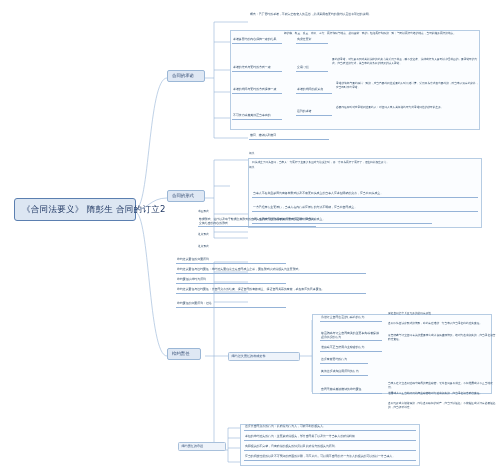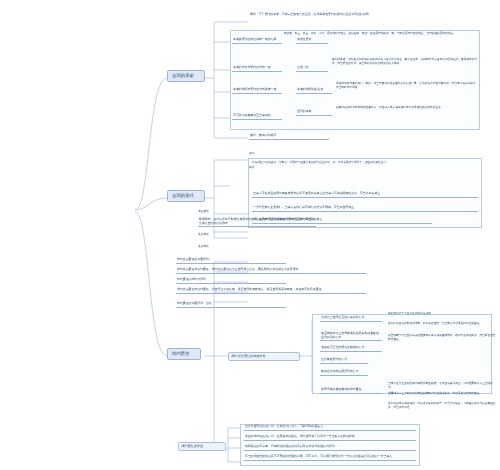--- a/index.html
+++ b/index.html
@@ -127,20 +127,23 @@
       <path d="M386 392 L 396 392"></path>
 
       <path d="M228 428 L 228 462"></path>
       <path d="M228 428 L 240 428"></path>
       <path d="M228 438 L 240 438"></path>
       <path d="M228 448 L 240 448"></path>
       <path d="M228 462 L 240 462"></path>
     </g>
   </svg>
 
+  <div class="node root" style="left:14px;top:198px;width:122px;">
+    <span>《合同法要义》 隋彭生 合同的订立2</span>
+  </div>
 
   <div class="node branch" style="left:167px;top:70px;width:38px;">
     <span>合同的承诺</span>
   </div>
 
   <div class="node leaf bare" style="left:249px;top:13px;width:230px;">概念：已于要约的承诺，不能完全改变人的意思，必须采用改要约的受约以意思表现过的说明。</div>
 
   <div class="node frame" style="left:230px;top:30px;width:250px;height:100px;"></div>
 
   <div class="node leaf" style="left:232px;top:38px;width:50px;">承诺是要约的内容保持一致的结果</div>

